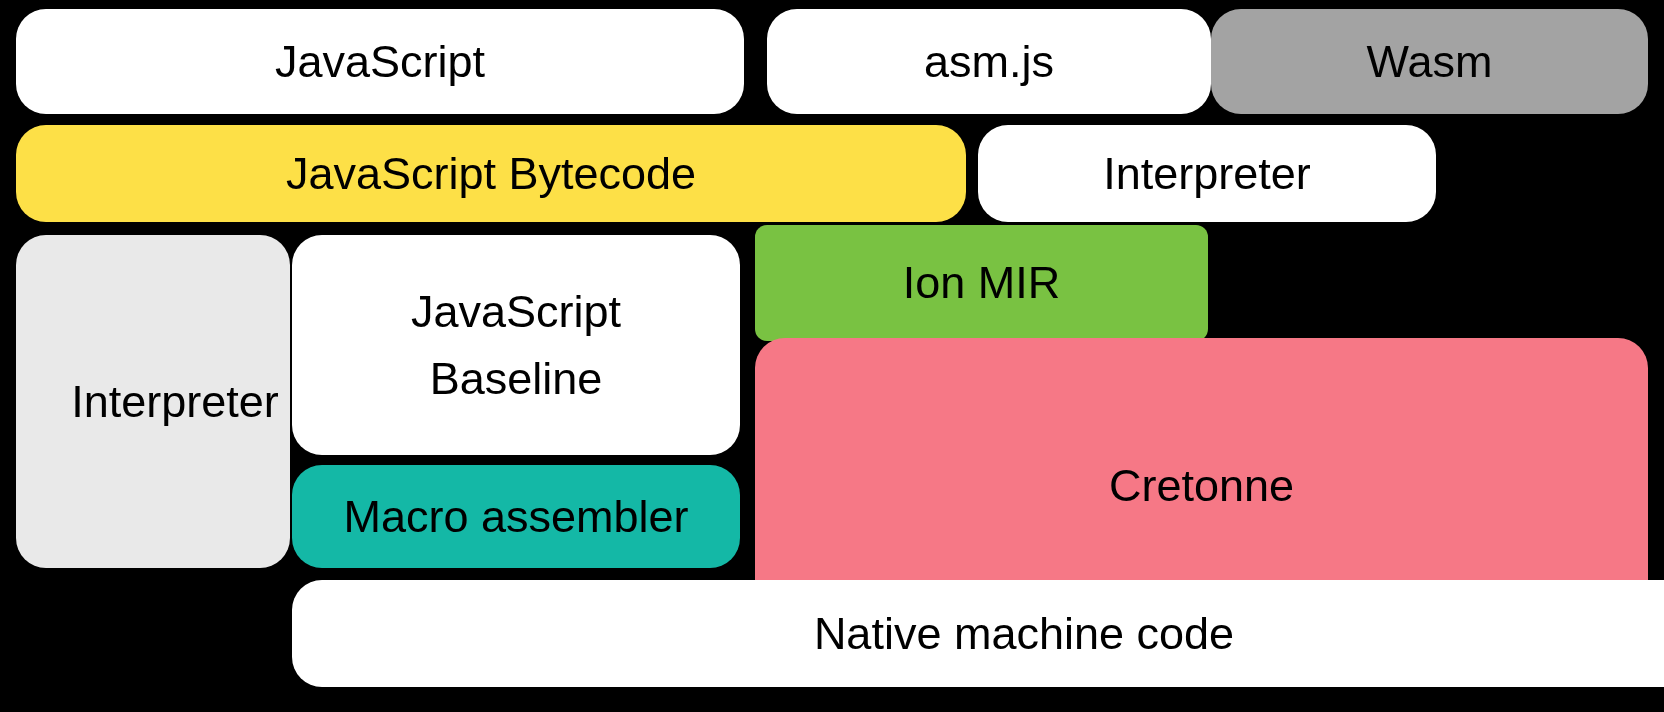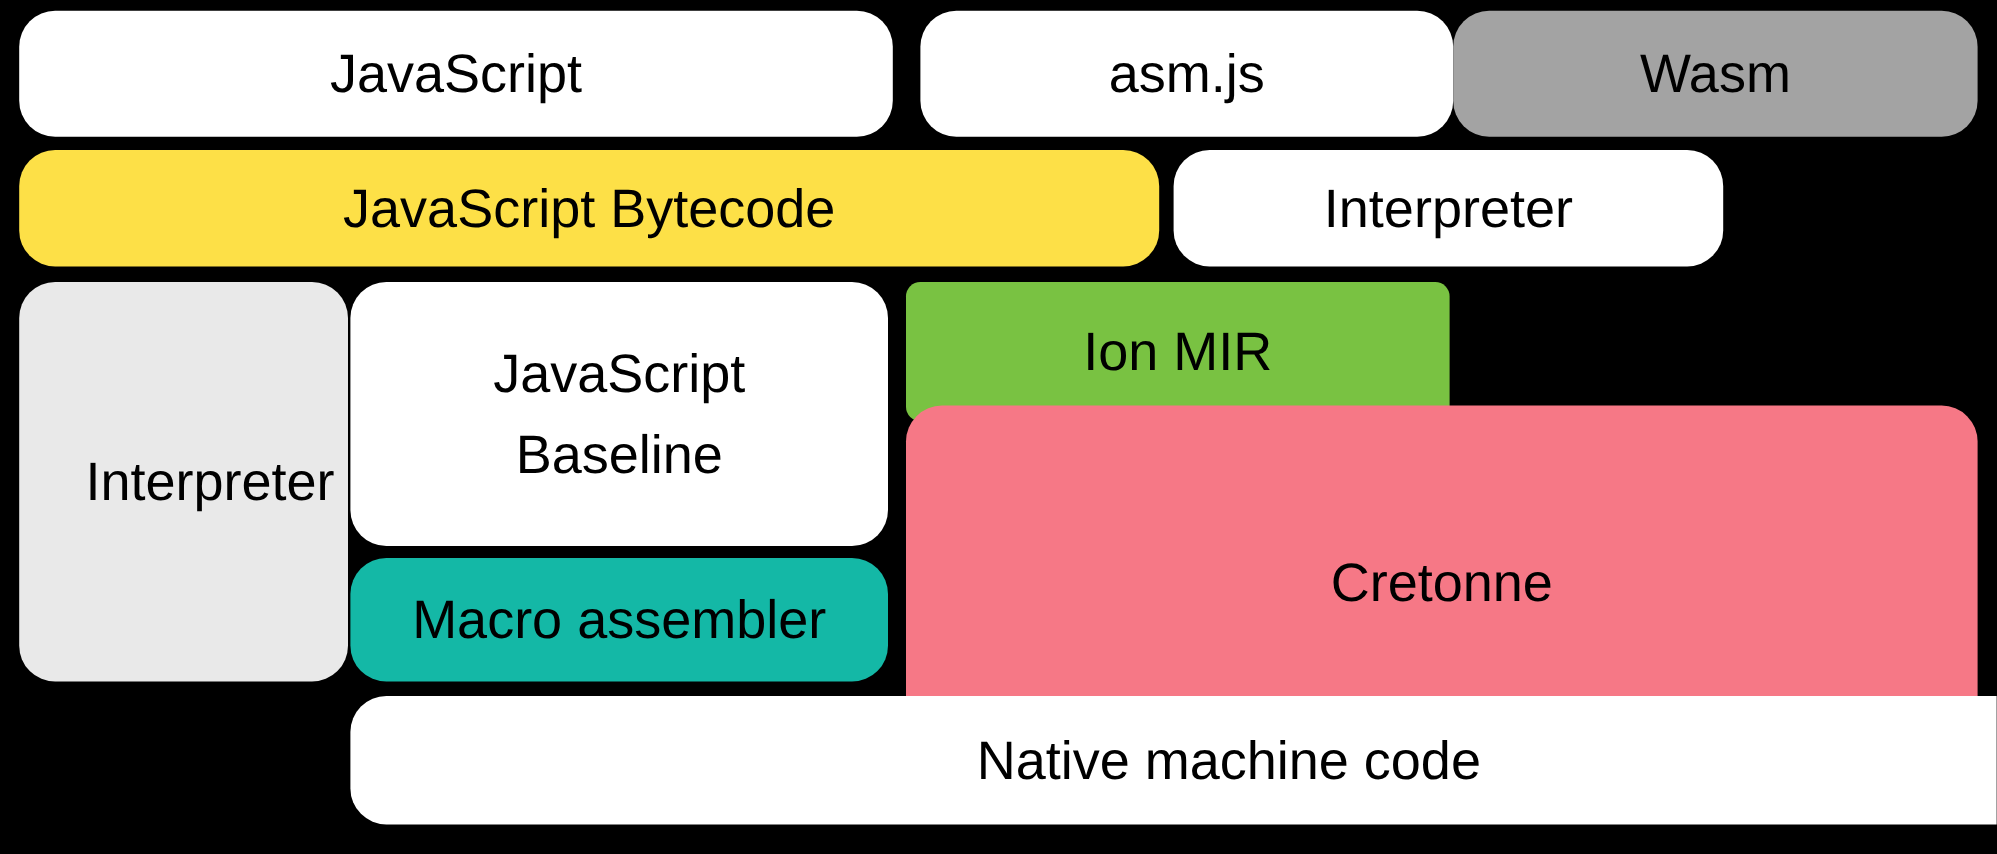--- a/index.html
+++ b/index.html
@@ -28,21 +28,21 @@
     box-sizing: border-box;
   }
   
   #b-javascript          { left:   16px; top:   9px; width:  728px; height: 105px; }
   #b-asmjs               { left:  755px; top:   9px; width:  444px; height: 105px; margin-left: 12px; }
   #b-wasm                { left: 1211px; top:   9px; width:  437px; height: 105px; }
   #b-javascript-bytecode { left:   16px; top: 125px; width:  950px; height:  97px; }
   #b-baldrmonkey         { left:  978px; top: 125px; width:  458px; height:  97px; }
   #b-interpreter         { left:   16px; top: 235px; width:  274px; height: 333px; padding-left: 44px; }
   #b-javascript-baseline { left:  292px; top: 235px; width:  448px; height: 220px; }
-  #b-ion-mir             { left:  755px; top: 235px; width:  453px; height:  116px; border-radius: 12px; }
+  #b-ion-mir             { left:  755px; top: 225px; width:  453px; height:  116px; border-radius: 12px; }
   #b-cretonne            { left:  755px; top: 338px; width:  893px; height: 295px; }
   #b-macro-assembler     { left:  292px; top: 465px; width:  448px; height: 103px; }
   #b-native-machine-code { left:  292px; top: 580px; width: 1464px; height: 107px; }
 </style>
 </head>
 <body>
 
 <div class="canvas" style="background: rgb(0, 0, 0);">
 
   <div class="box" id="b-javascript" style="background: rgb(255, 255, 255);">

